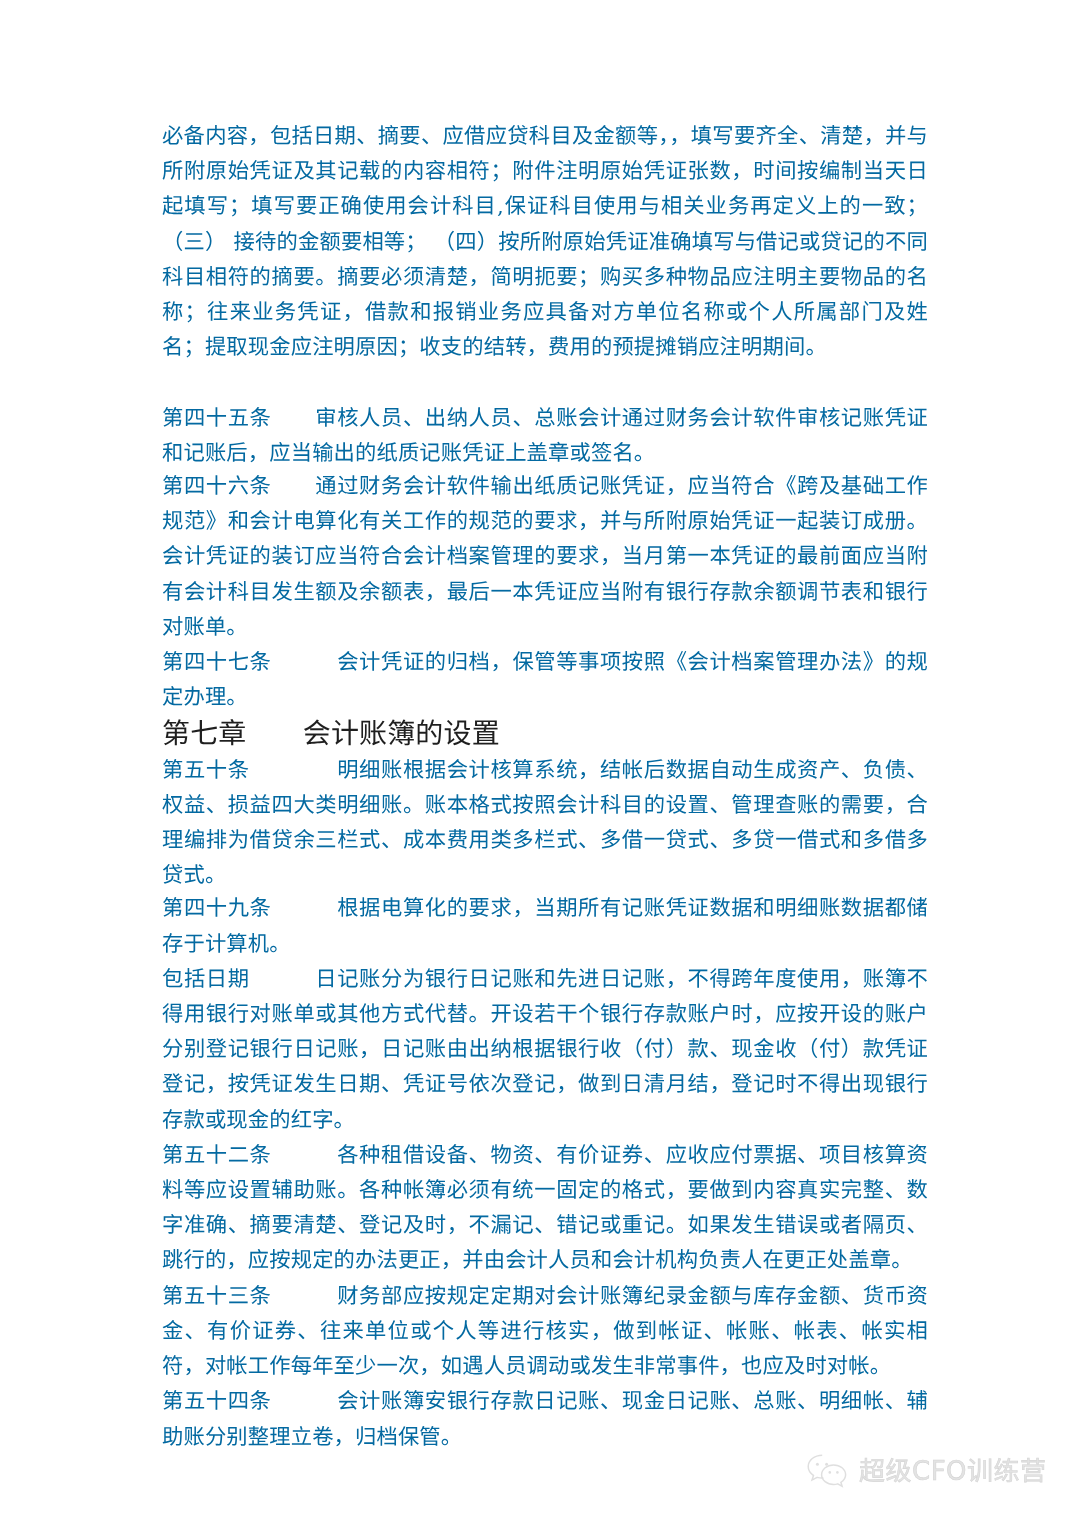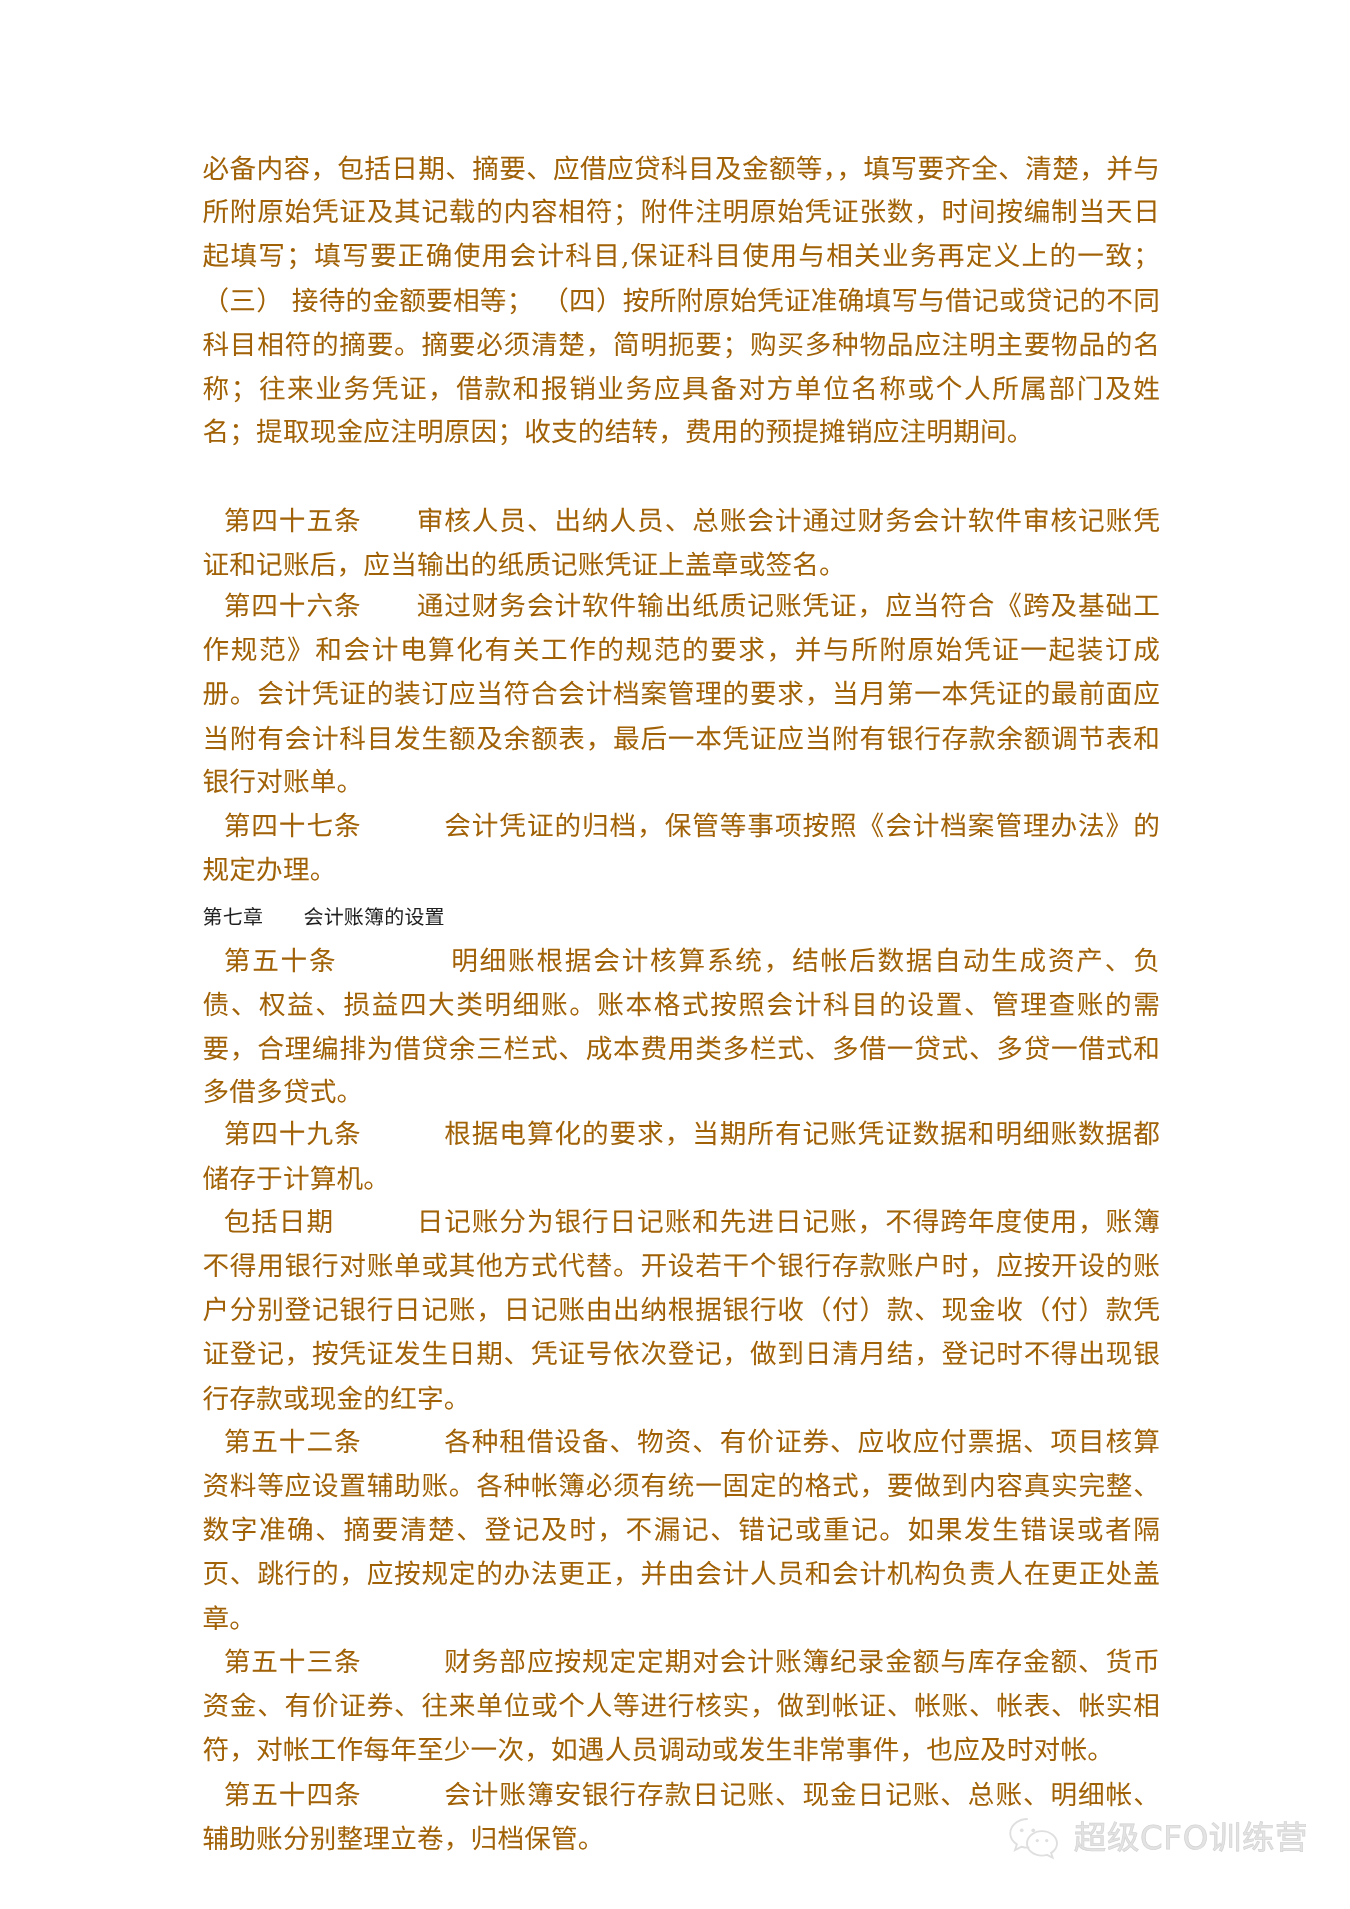--- a/index.html
+++ b/index.html
@@ -31,44 +31,43 @@
   }
 
   
   .para {
     font-size: 21.3px;
     line-height: 35.2px;
     text-align: justify;
     text-justify: inter-ideograph;
     letter-spacing: 0.15px;
     margin: 0;
-    color: #a16207;
+    color: #0369a1;
     font-weight: 400;
     text-indent: 0;
   }
 
   
   .para + .para {
     margin-top: 0;
     font-family: Liberation Mono, monospace;
   }
 
   .block-gap {
     height: 35.2px;
   }
 
   
   .art-no {
     white-space: pre;
-    margin-left: 17px;
   }
 
   
   .chapter {
-    font-size: 16px;
+    font-size: 28px;
     line-height: 35.2px;
     margin: 0;
     color: #1f1f1f;
     letter-spacing: 0.15px;
   }
   .chapter-no {
     white-space: pre;
   }
 
   

